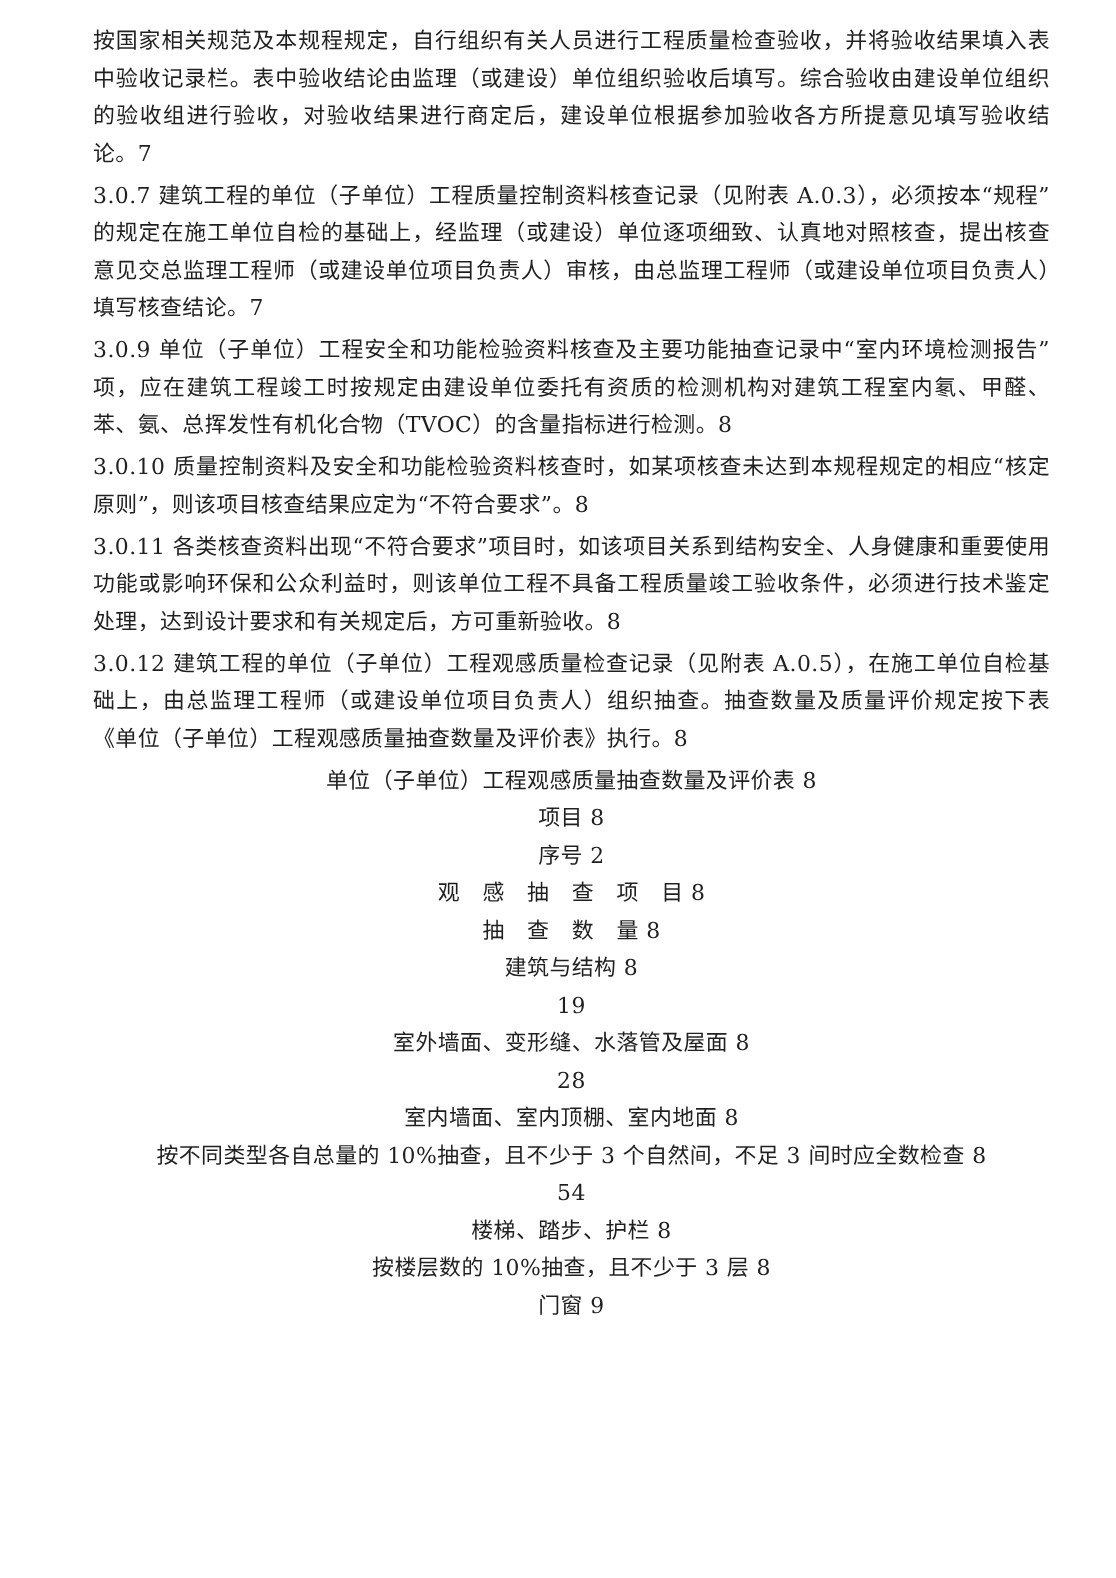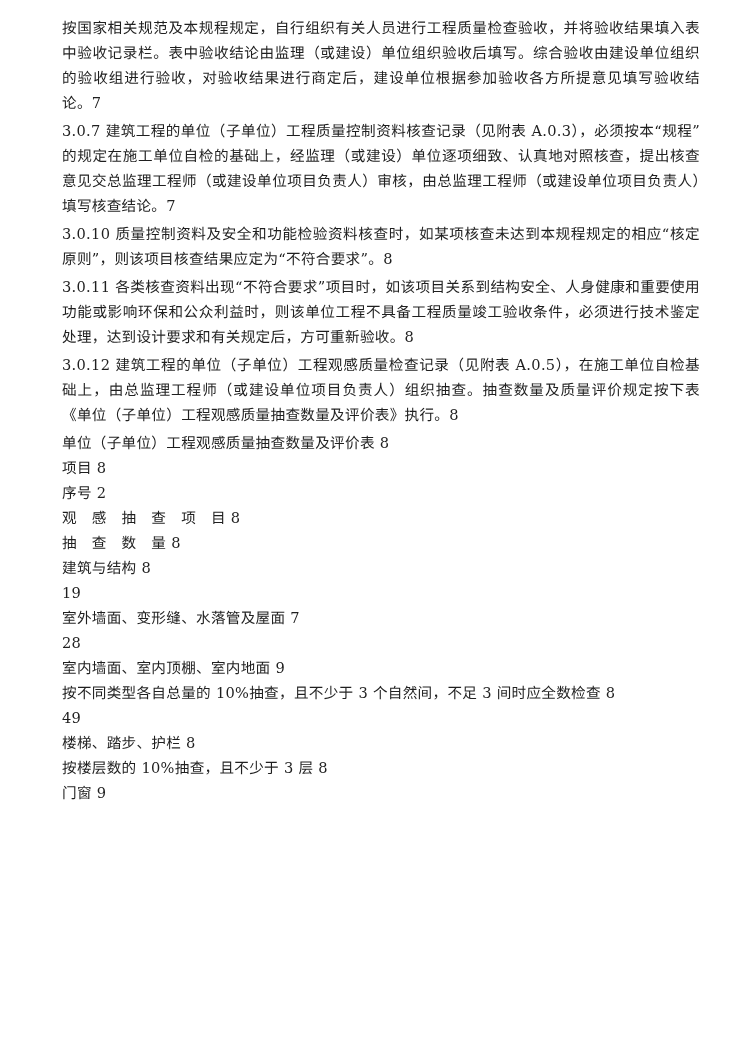--- a/index.html
+++ b/index.html
@@ -24,40 +24,41 @@
     font-family: "DejaVu Serif", "Liberation Serif", serif;
     font-size: 14.6px;
     line-height: 25px;
     color: #1f1f1f;
     text-align: justify;
     letter-spacing: 0.3px;
     white-space: pre-wrap;
   }
   .page p.table-line {
     margin-bottom: 0;
-    text-align: left;
+    text-align: center;
   }
 </style>
 </head>
 <body>
 
 <div class="page">
   <p>按国家相关规范及本规程规定，自行组织有关人员进行工程质量检查验收，并将验收结果填入表中验收记录栏。表中验收结论由监理（或建设）单位组织验收后填写。综合验收由建设单位组织的验收组进行验收，对验收结果进行商定后，建设单位根据参加验收各方所提意见填写验收结论。7</p>
   <p>3.0.7 建筑工程的单位（子单位）工程质量控制资料核查记录（见附表 A.0.3），必须按本“规程”的规定在施工单位自检的基础上，经监理（或建设）单位逐项细致、认真地对照核查，提出核查意见交总监理工程师（或建设单位项目负责人）审核，由总监理工程师（或建设单位项目负责人）填写核查结论。7</p>
+  <p>3.0.9 单位（子单位）工程安全和功能检验资料核查及主要功能抽查记录中“室内环境检测报告”项，应在建筑工程竣工时按规定由建设单位委托有资质的检测机构对建筑工程室内氡、甲醛、苯、氨、总挥发性有机化合物（TVOC）的含量指标进行检测。8</p>
   <p>3.0.10 质量控制资料及安全和功能检验资料核查时，如某项核查未达到本规程规定的相应“核定原则”，则该项目核查结果应定为“不符合要求”。8</p>
   <p>3.0.11 各类核查资料出现“不符合要求”项目时，如该项目关系到结构安全、人身健康和重要使用功能或影响环保和公众利益时，则该单位工程不具备工程质量竣工验收条件，必须进行技术鉴定处理，达到设计要求和有关规定后，方可重新验收。8</p>
   <p>3.0.12 建筑工程的单位（子单位）工程观感质量检查记录（见附表 A.0.5），在施工单位自检基础上，由总监理工程师（或建设单位项目负责人）组织抽查。抽查数量及质量评价规定按下表《单位（子单位）工程观感质量抽查数量及评价表》执行。8</p>
   <p class="table-line">单位（子单位）工程观感质量抽查数量及评价表 8</p>
   <p class="table-line">项目 8</p>
   <p class="table-line">序号 2</p>
   <p class="table-line">观　感　抽　查　项　目 8</p>
   <p class="table-line">抽　查　数　量 8</p>
   <p class="table-line">建筑与结构 8</p>
   <p class="table-line">19</p>
-  <p class="table-line">室外墙面、变形缝、水落管及屋面 7</p>
+  <p class="table-line">室外墙面、变形缝、水落管及屋面 8</p>
   <p class="table-line">28</p>
-  <p class="table-line">室内墙面、室内顶棚、室内地面 9</p>
+  <p class="table-line">室内墙面、室内顶棚、室内地面 8</p>
   <p class="table-line">按不同类型各自总量的 10%抽查，且不少于 3 个自然间，不足 3 间时应全数检查 8</p>
-  <p class="table-line">49</p>
+  <p class="table-line">54</p>
   <p class="table-line">楼梯、踏步、护栏 8</p>
   <p class="table-line">按楼层数的 10%抽查，且不少于 3 层 8</p>
   <p class="table-line">门窗 9</p>
 </div>
 
 </body></html>

